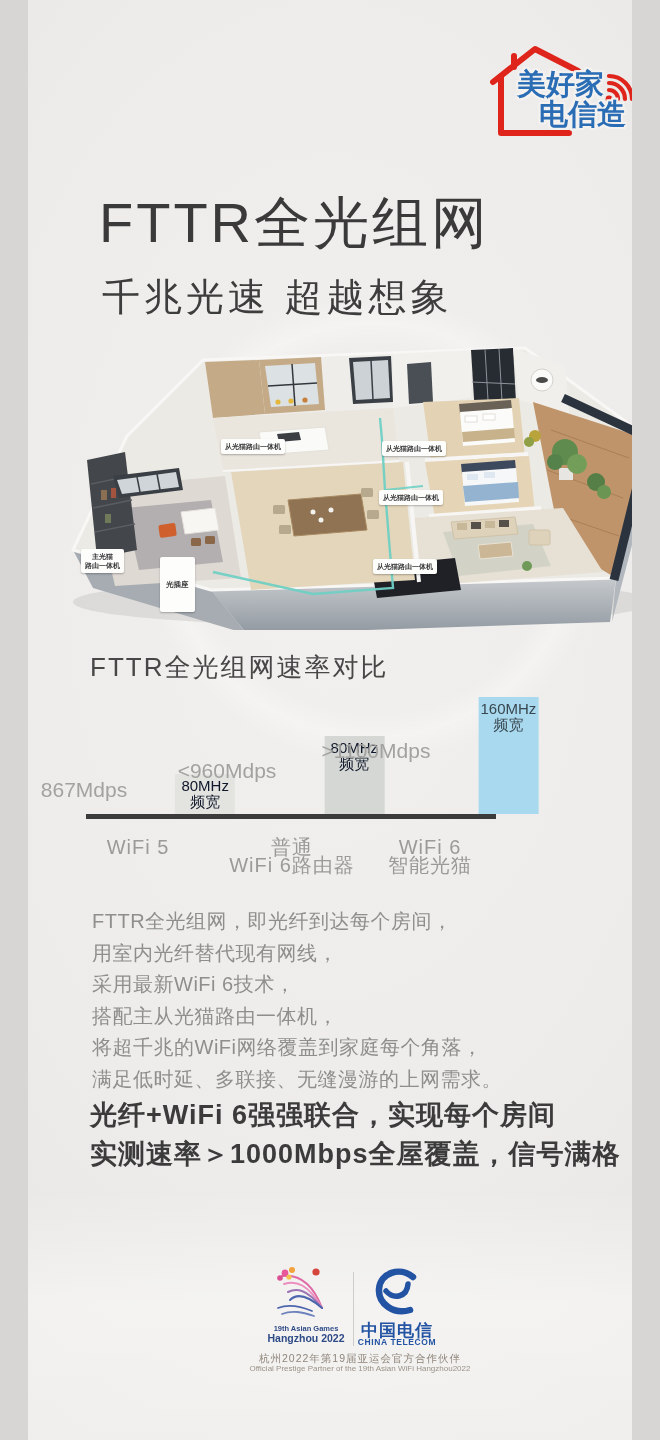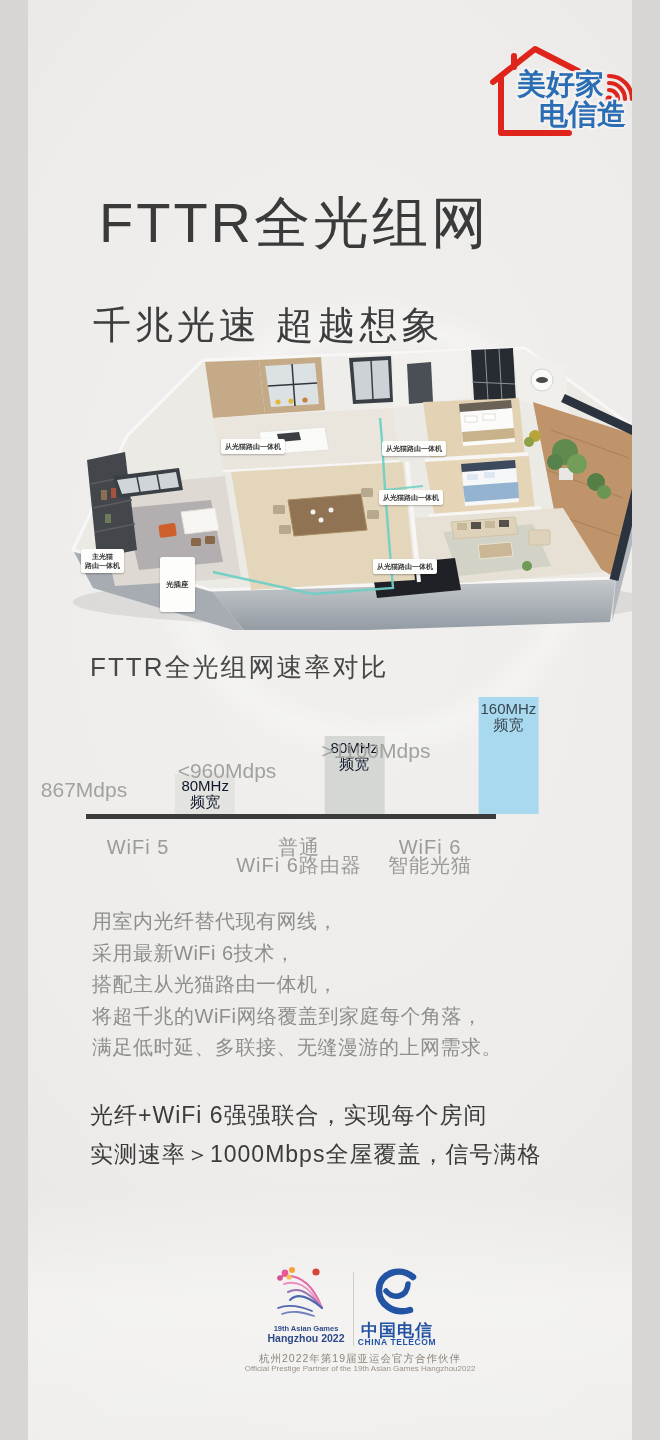--- a/index.html
+++ b/index.html
@@ -25,21 +25,21 @@
   .brand svg{position:absolute;left:0;top:0;}
   .logo-cn{
     position:absolute;font-weight:800;font-size:29px;line-height:29px;color:#2a6db5;letter-spacing:0;
     text-shadow:-2px -2px 0 #f3f2f0,2px -2px 0 #f3f2f0,-2px 2px 0 #f3f2f0,2px 2px 0 #f3f2f0,0 -2px 0 #f3f2f0,0 2px 0 #f3f2f0,-2px 0 0 #f3f2f0,2px 0 0 #f3f2f0;
   }
   .logo-cn1{left:27px;top:28px;}
   .logo-cn2{left:49px;top:58px;}
 
   
   .hero-title{position:absolute;left:71px;top:186px;font-size:56px;font-weight:300;letter-spacing:3px;color:#3a3a3a;}
-  .hero-subtitle{position:absolute;left:65px;top:272px;font-size:38px;font-weight:300;letter-spacing:4px;color:#3d3d3d;margin-top:28px;}
+  .hero-subtitle{position:absolute;left:74px;top:272px;font-size:38px;font-weight:300;letter-spacing:4px;color:#3d3d3d;}
 
   
   .floorplan{position:absolute;left:35px;top:340px;width:590px;height:290px;}
   .fp-label{
     position:absolute;background:#fdfdfc;color:#3a3a3a;font-size:7px;font-weight:bold;
     padding:3px 4px;border-radius:2px;line-height:9px;white-space:pre-line;text-align:center;
     box-shadow:0 1px 2px rgba(0,0,0,.28);letter-spacing:0;
   }
   .fp-label.socket{font-size:7.5px;padding:23px 6px;}
 
@@ -53,21 +53,21 @@
   .bar-bw{padding-top:4px;font-size:15px;line-height:16px;color:#0f172a;white-space:pre-line;text-align:center;}
   .bar-group.g3 .bar-bw{color:#39474f;}
   .cat{position:absolute;top:190px;transform:translateX(-50%);font-size:20px;line-height:18px;color:#9a9a98;letter-spacing:1px;white-space:pre-line;text-align:center;}
 
   
   .body-text{position:absolute;left:64px;top:906px;}
   .body-text p{margin:0;font-size:20px;line-height:31.6px;color:#8e8e8c;letter-spacing:.5px;}
 
   
   .highlight{position:absolute;left:62px;top:1096px;}
-  .highlight p{margin:0;font-size:23px;line-height:39px;font-weight:normal;color:#3b3b3b;letter-spacing:1px;}
+  .highlight p{margin:0;font-size:27px;line-height:39px;font-weight:bold;color:#3b3b3b;letter-spacing:1px;}
 
   
   .footer{position:absolute;left:0;top:1258px;width:660px;height:130px;}
   .footer svg{position:absolute;}
   .ag-emblem{left:240px;top:6px;}
   .ct-logo{left:344px;top:8px;}
   .divider{position:absolute;left:325px;top:14px;width:1px;height:74px;background:#cfccc9;}
   .ag-line1{position:absolute;left:278px;top:66px;transform:translateX(-50%);font-size:7.5px;font-weight:bold;color:#2e4a87;white-space:nowrap;}
   .ag-line2{position:absolute;left:278px;top:74px;transform:translateX(-50%);font-size:10.5px;font-weight:bold;color:#2e4a87;white-space:nowrap;}
   .ct-cn{position:absolute;left:369px;top:61px;transform:translateX(-50%);font-size:17px;font-weight:bold;color:#2353a3;letter-spacing:1px;white-space:nowrap;}
@@ -258,27 +258,28 @@
       <div class="bar-value">&gt;1100Mdps</div>
       <div class="bar" style="height: 117px; background: rgb(169, 217, 239);">
         <span class="bar-bw">160MHz
 频宽</span>
       </div>
     </div>
 
     <div class="baseline" style="background: rgb(59, 59, 59);"></div>
 
     <div class="cat" style="left:110px">WiFi 5</div>
-    <div class="cat" style="left:271px">普通
+    <div class="cat" style="left:264px">普通
 WiFi 6路由器</div>
     <div class="cat" style="left:402px">WiFi 6
 智能光猫</div>
   </section>
 
   <div class="body-text">
+    <p>FTTR全光组网，即光纤到达每个房间，</p>
     <p>用室内光纤替代现有网线，</p>
     <p>采用最新WiFi 6技术，</p>
     <p>搭配主从光猫路由一体机，</p>
     <p>将超千兆的WiFi网络覆盖到家庭每个角落，</p>
     <p>满足低时延、多联接、无缝漫游的上网需求。</p>
   </div>
 
   <div class="highlight">
     <p>光纤+WiFi 6强强联合，实现每个房间</p>
     <p>实测速率＞1000Mbps全屋覆盖，信号满格</p>
@@ -304,15 +305,15 @@
     <div class="divider"></div>
 
     <svg class="ct-logo" width="50" height="54" viewBox="0 0 50 54">
       <path d="M41,11 C28,0 8,7 7,23 C6,38 22,49 38,44" fill="none" stroke="#2353a3" stroke-width="6.5" stroke-linecap="round"></path>
       <path d="M14,25 C22,34 35,31 36,18" fill="none" stroke="#2353a3" stroke-width="5.5" stroke-linecap="round"></path>
     </svg>
     <div class="ct-cn">中国电信</div>
     <div class="ct-en">CHINA TELECOM</div>
 
     <div class="partner-cn">杭州2022年第19届亚运会官方合作伙伴</div>
-    <div class="partner-en">Official Prestige Partner of the 19th Asian Games Hangzhou2022</div>
+    <div class="partner-en">Official Prestige Partner of the 19th Asian WiFi Hangzhou2022</div>
   </div>
 </div>
 
 </body></html>

